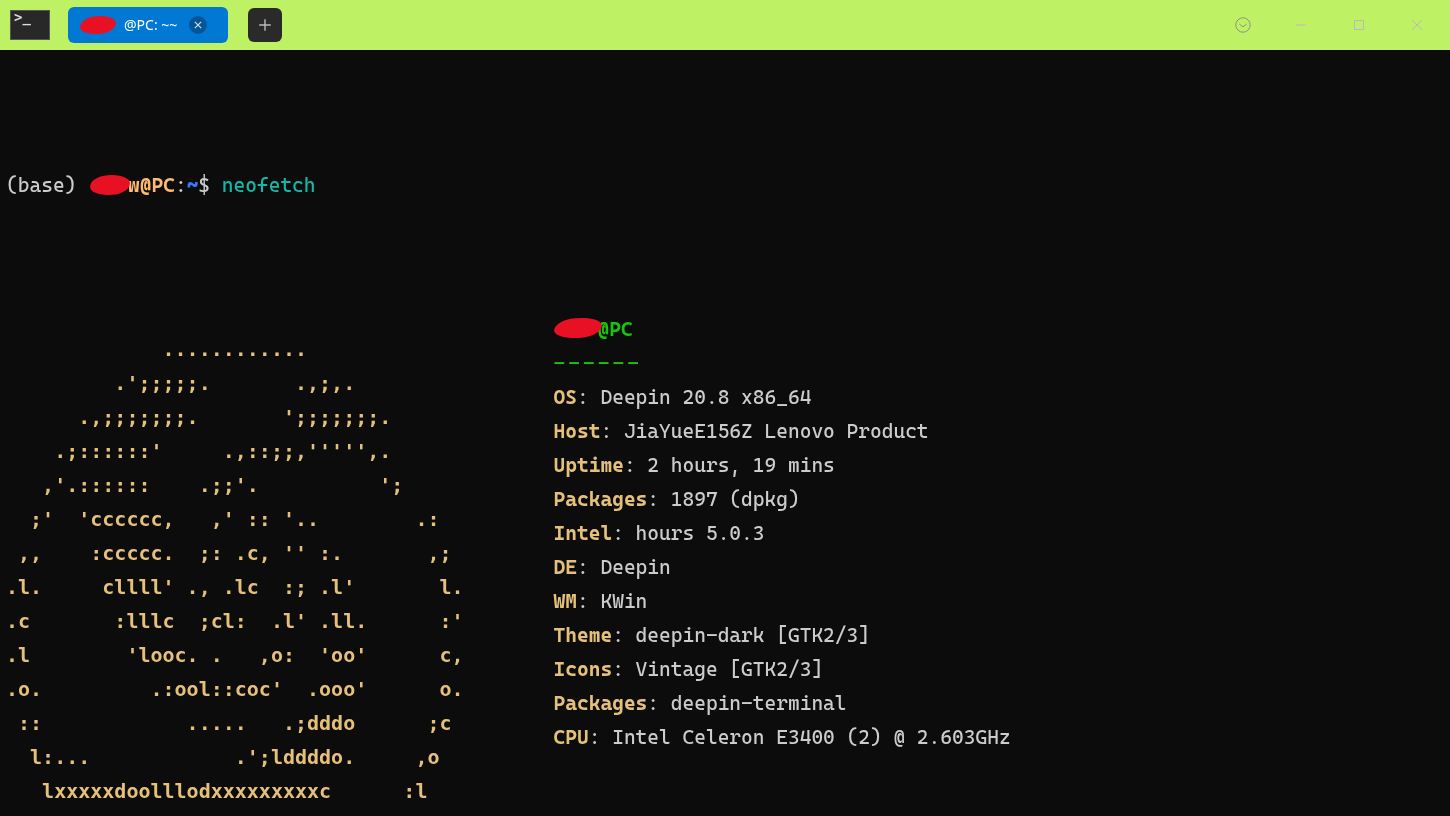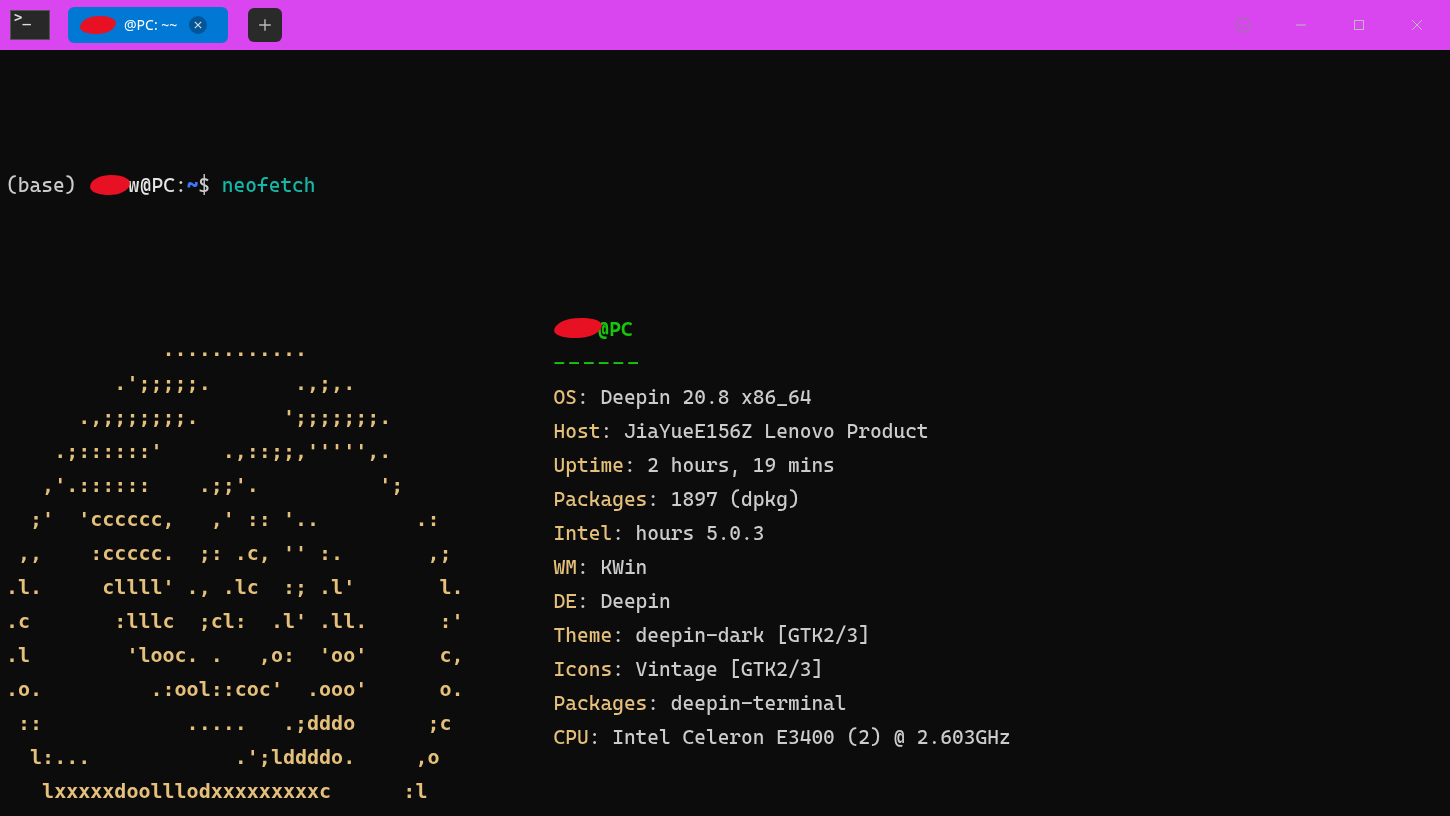--- a/index.html
+++ b/index.html
@@ -10,21 +10,21 @@
     font-size:20px;
     line-height:1.7;
     color:#cccccc;
     overflow:hidden;
     position:relative;
     box-sizing:border-box;
   }
   
   .titlebar{
     height:50px;
-    background:#d946ef;
+    background:#bef264;
     display:flex;
     align-items:center;
     padding:0 8px 0 10px;
     gap:0;
     position:relative;
     font-family:"Segoe UI",system-ui,sans-serif;
   }
   .app-icon{
     width:38px;height:28px;
     background:#282828;
@@ -80,21 +80,21 @@
     width:58px;height:50px;display:flex;align-items:center;justify-content:center;
     color:#bbb;
   }
   .win-btn svg{width:12px;height:12px;}
   
   .term{
     padding:16px 8px 0 6px;
     white-space:pre;
   }
   .prompt-line .base{color:#cccccc;}
-  .prompt-line .user{color:#e5e5e5;font-weight:normal;margin-top:16px;}
+  .prompt-line .user{color:#fdba74;font-weight:bold;margin-top:16px;}
   .prompt-line .colon,{color:#cccccc;}
   .prompt-line .path{color:#3b78ff;font-weight:bold;}
   .prompt-line .dollar{color:#cccccc;}
   .prompt-line .cmd{color:#14b8a6;}
   .prompt-line .redact{
     display:inline-block;width:40px;height:20px;background:#e81123;
     border-radius:50% 60% 50% 60% / 60% 50% 60% 50%;vertical-align:-3px;
     transform:rotate(-4deg);margin:0 -2px 0 2px;
   }
   .cols{display:flex;gap:90px;margin-top:8px;}
@@ -107,21 +107,21 @@
   }
   .info{white-space:normal;font-size:20px;line-height:1.7;}
   .info .header{color:#16c60c;font-weight:bold;display:inline;margin-top:40px;}
   .info .header .redact{
     display:inline-block;width:48px;height:20px;background:#e81123;
     border-radius:50% 60% 50% 60% / 60% 50% 60% 50%;vertical-align:-2px;
     transform:rotate(-5deg);margin-right:-4px;
   }
   .info .sep{color:#16c60c;letter-spacing:3px;}
   .info .row{display:block;}
-  .info .key{color:#e5c07b;font-weight:normal;}
+  .info .key{color:#e5c07b;font-weight:bold;}
   .info .colon{color:#cccccc;}
   .info .val{color:#cccccc;}
 </style>
 </head>
 <body>
 
 <div class="titlebar">
   <div class="app-icon"></div>
 
   <div class="tab">
@@ -191,22 +191,22 @@
 
     <div class="info">
       <span class="header"><span class="redact"></span><span>@PC</span></span>
       <span class="row sep">------</span>
       <div id="nf-rows">
           <span class="row"><span class="key">OS</span><span class="colon">: </span><span class="val">Deepin 20.8 x86_64</span></span>
           <span class="row"><span class="key">Host</span><span class="colon">: </span><span class="val">JiaYueE156Z Lenovo Product</span></span>
           <span class="row"><span class="key">Uptime</span><span class="colon">: </span><span class="val">2 hours, 19 mins</span></span>
           <span class="row"><span class="key">Packages</span><span class="colon">: </span><span class="val">1897 (dpkg)</span></span>
           <span class="row"><span class="key">Intel</span><span class="colon">: </span><span class="val">hours 5.0.3</span></span>
+          <span class="row"><span class="key">DE</span><span class="colon">: </span><span class="val">Deepin</span></span>
           <span class="row"><span class="key">WM</span><span class="colon">: </span><span class="val">KWin</span></span>
-          <span class="row"><span class="key">DE</span><span class="colon">: </span><span class="val">Deepin</span></span>
           <span class="row"><span class="key">Theme</span><span class="colon">: </span><span class="val">deepin-dark [GTK2/3]</span></span>
           <span class="row"><span class="key">Icons</span><span class="colon">: </span><span class="val">Vintage [GTK2/3]</span></span>
           <span class="row"><span class="key">Packages</span><span class="colon">: </span><span class="val">deepin-terminal</span></span>
           <span class="row"><span class="key">CPU</span><span class="colon">: </span><span class="val">Intel Celeron E3400 (2) @ 2.603GHz</span></span>
         </div>
       
     </div>
   </div>
 </div>
 

